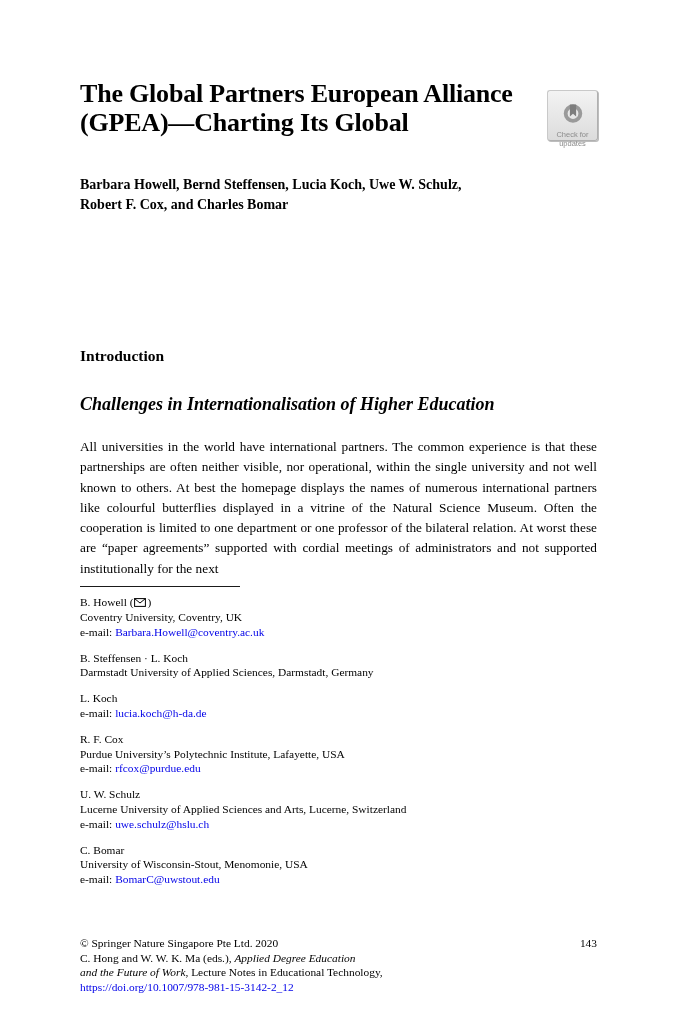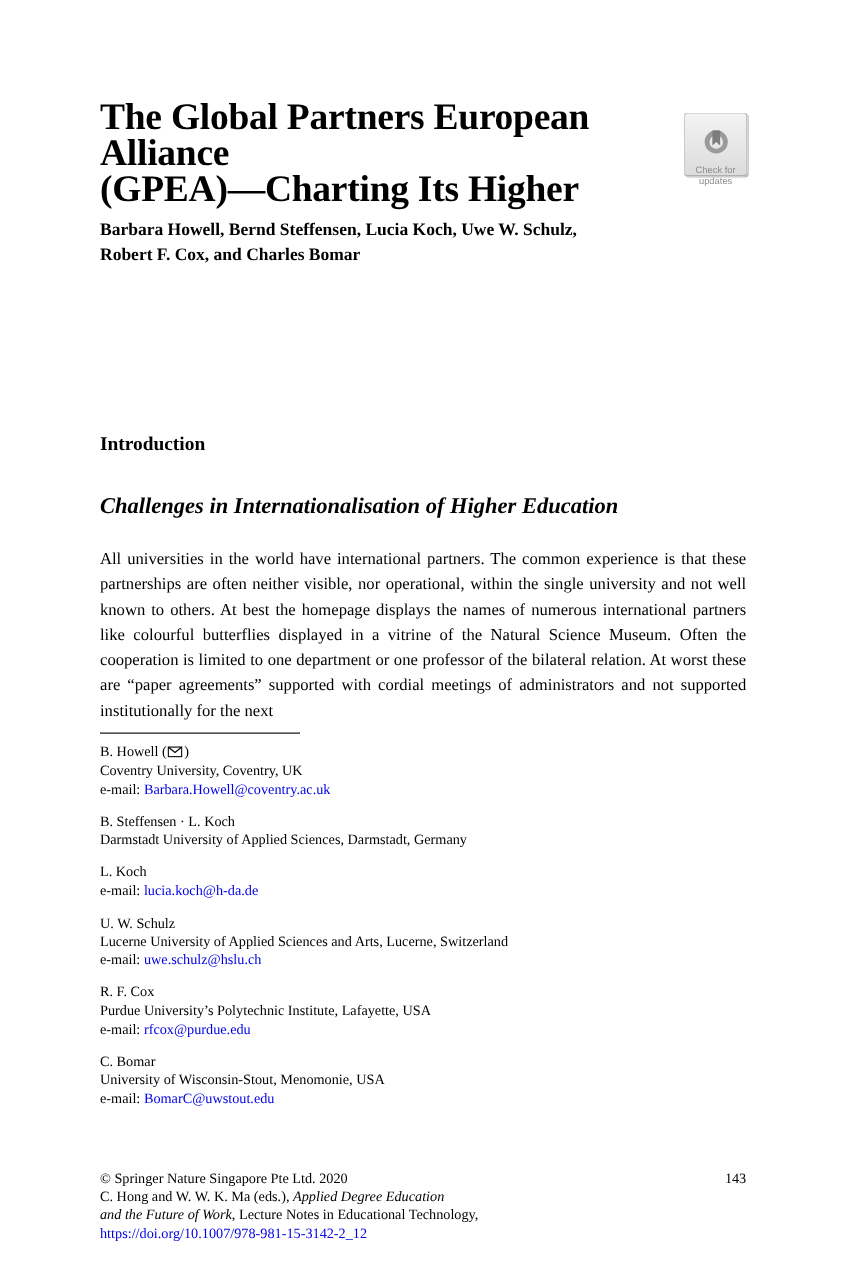--- a/index.html
+++ b/index.html
@@ -8,21 +8,21 @@
     width: 677px; height: 1014px;
     position: relative;
     font-family: "Liberation Serif", "DejaVu Serif", serif;
     color: #000000;
     overflow: hidden;
   }
   .page { position: absolute; inset: 0; background: #ffffff; }
 
   .chapter-title {
     position: absolute; left: 80px; top: 79px; width: 470px;
-    font-size: 30px; line-height: 29px; font-weight: bold;
+    font-size: 26px; line-height: 29px; font-weight: bold;
     letter-spacing: -0.2px;
   }
 
   .badge {
     position: absolute; left: 547px; top: 90px; width: 51px; height: 51px;
     background: linear-gradient(#f3f3f3, #dcdcdc);
     border: 1px solid #c9c9c9;
     border-right-color: #b0b0b0; border-bottom-color: #b0b0b0;
     box-shadow: 1px 1px 0 #bdbdbd;
     border-radius: 3px;
@@ -81,21 +81,21 @@
   .footer-row1 { display: flex; justify-content: space-between; }
   .italic { font-style: italic; }
 </style>
 </head>
 <body>
 
 <div class="page">
 
   <h1 class="chapter-title">
     <span class="fn-line">The Global Partners European Alliance</span>
-    <span class="fn-line">(GPEA)—Charting Its Higher</span>
+    <span class="fn-line">(GPEA)—Charting Its Global</span>
   </h1>
 
   <div class="badge">
     <span>
       <svg width="22" height="22" viewBox="0 0 24 24">
         <circle cx="12" cy="11.5" r="8" fill="none" stroke="#9a9a9a" stroke-width="4.2"></circle>
         <path d="M8.6 1.5 h6.8 v13.2 l-3.4 -3.1 -3.4 3.1 z" fill="#7d7d7d"></path>
       </svg>
     </span>
     <span class="badge-text">
@@ -142,34 +142,34 @@
 
     <div class="fn-block">
       <span class="fn-line">L. Koch</span>
       <span class="fn-line">
         <span>e-mail:</span>
         <a class="link">lucia.koch@h-da.de</a>
       </span>
     </div>
 
     <div class="fn-block">
+      <span class="fn-line">R. F. Cox</span>
+      <span class="fn-line">Purdue University’s Polytechnic Institute, Lafayette, USA</span>
+      <span class="fn-line">
+        <span>e-mail:</span>
+        <a class="link">rfcox@purdue.edu</a>
+      </span>
+    </div>
+
+    <div class="fn-block">
       <span class="fn-line">U. W. Schulz</span>
       <span class="fn-line">Lucerne University of Applied Sciences and Arts, Lucerne, Switzerland</span>
       <span class="fn-line">
         <span>e-mail:</span>
         <a class="link">uwe.schulz@hslu.ch</a>
-      </span>
-    </div>
-
-    <div class="fn-block">
-      <span class="fn-line">R. F. Cox</span>
-      <span class="fn-line">Purdue University’s Polytechnic Institute, Lafayette, USA</span>
-      <span class="fn-line">
-        <span>e-mail:</span>
-        <a class="link">rfcox@purdue.edu</a>
       </span>
     </div>
 
     <div class="fn-block">
       <span class="fn-line">C. Bomar</span>
       <span class="fn-line">University of Wisconsin-Stout, Menomonie, USA</span>
       <span class="fn-line">
         <span>e-mail:</span>
         <a class="link">BomarC@uwstout.edu</a>
       </span>

